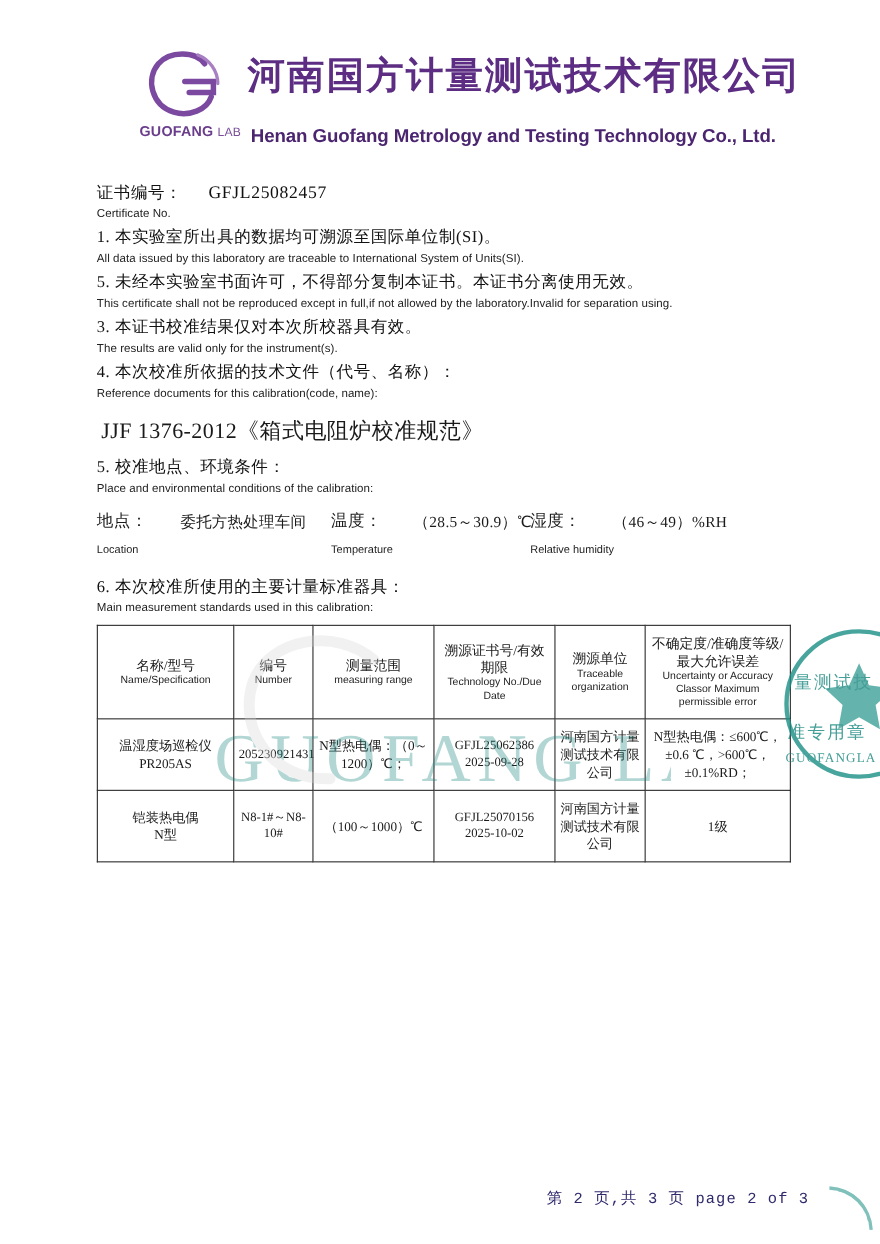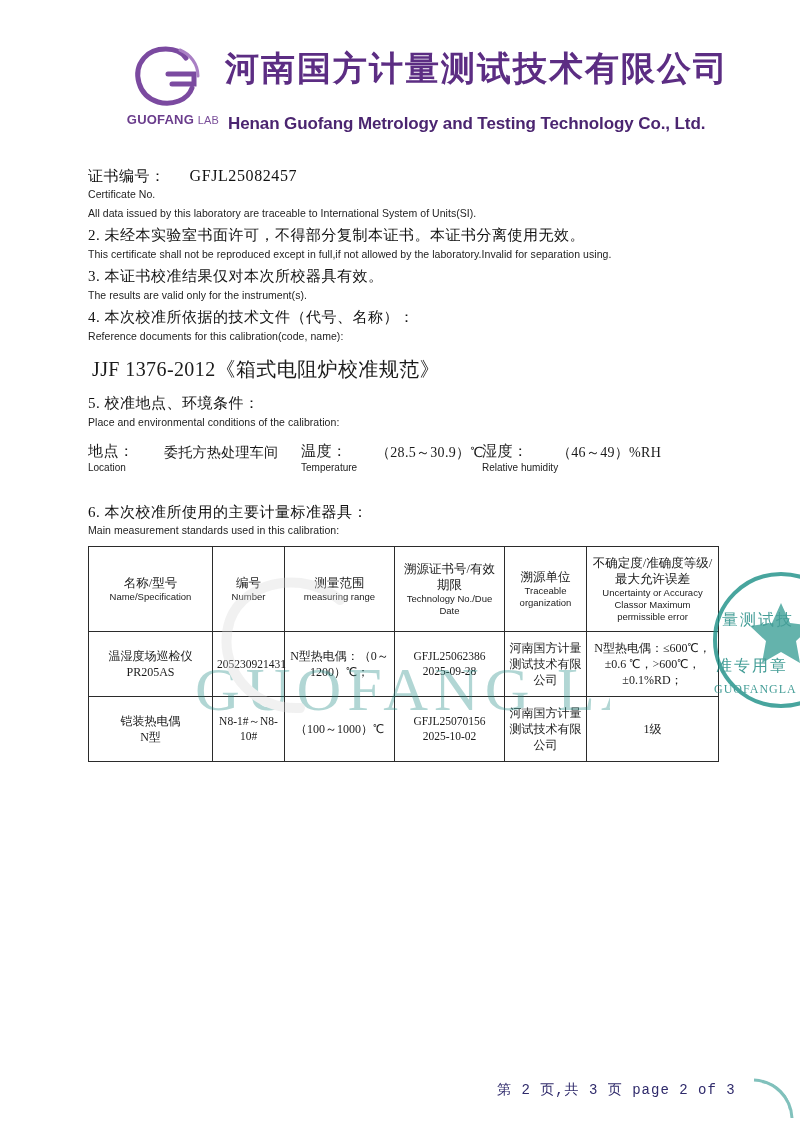--- a/index.html
+++ b/index.html
@@ -141,21 +141,21 @@
   .cond-item .lbl-cn {
     font-family: "Liberation Serif", serif;
     font-size: 15px;
     letter-spacing: 0.4px;
   }
   .cond-item .lbl-en {
     font-family: "Liberation Sans", sans-serif;
     font-size: 10px;
     color: #222;
     display: block;
-    margin-top: 1px;
+    margin-top: 12px;
   }
   .cond-val {
     position: absolute;
     top: 2px;
     font-family: "Liberation Serif", serif;
     font-size: 14px;
     letter-spacing: 0.3px;
   }
 
   
@@ -274,25 +274,26 @@
 
     <div class="row-cert">
       <div>
         <div class="cn">证书编号：</div>
         <div class="en">Certificate No.</div>
       </div>
       <div class="cert-no-value">GFJL25082457</div>
     </div>
 
     <div class="block">
+      <div class="cn">1. 本实验室所出具的数据均可溯源至国际单位制(SI)。</div>
       <div class="en">All data issued by this laboratory are traceable to International System of Units(SI).</div>
     </div>
 
     <div class="block">
-      <div class="cn">2. 未经本实验室书面许可，不得部分复制本证书。本证书分离使用无效。</div>
+      <div class="cn">5. 未经本实验室书面许可，不得部分复制本证书。本证书分离使用无效。</div>
       <div class="en">This certificate shall not be reproduced except in full,if not allowed by the laboratory.Invalid for separation using.</div>
     </div>
 
     <div class="block">
       <div class="cn">3. 本证书校准结果仅对本次所校器具有效。</div>
       <div class="en">The results are valid only for the instrument(s).</div>
     </div>
 
     <div class="block">
       <div class="cn">4. 本次校准所依据的技术文件（代号、名称）：</div>

